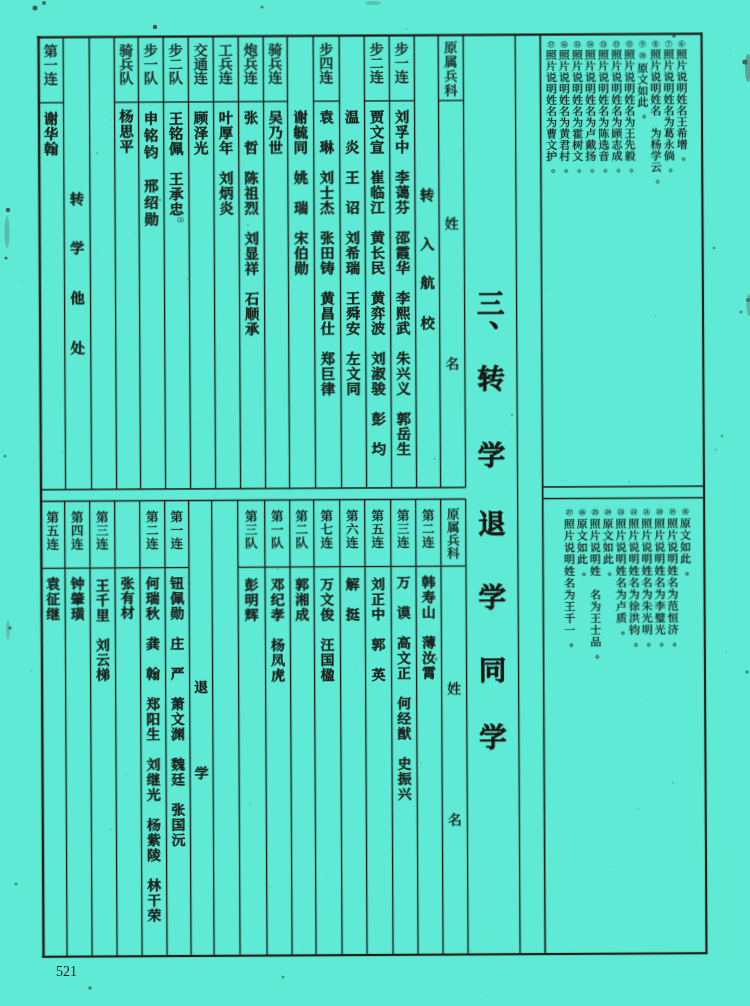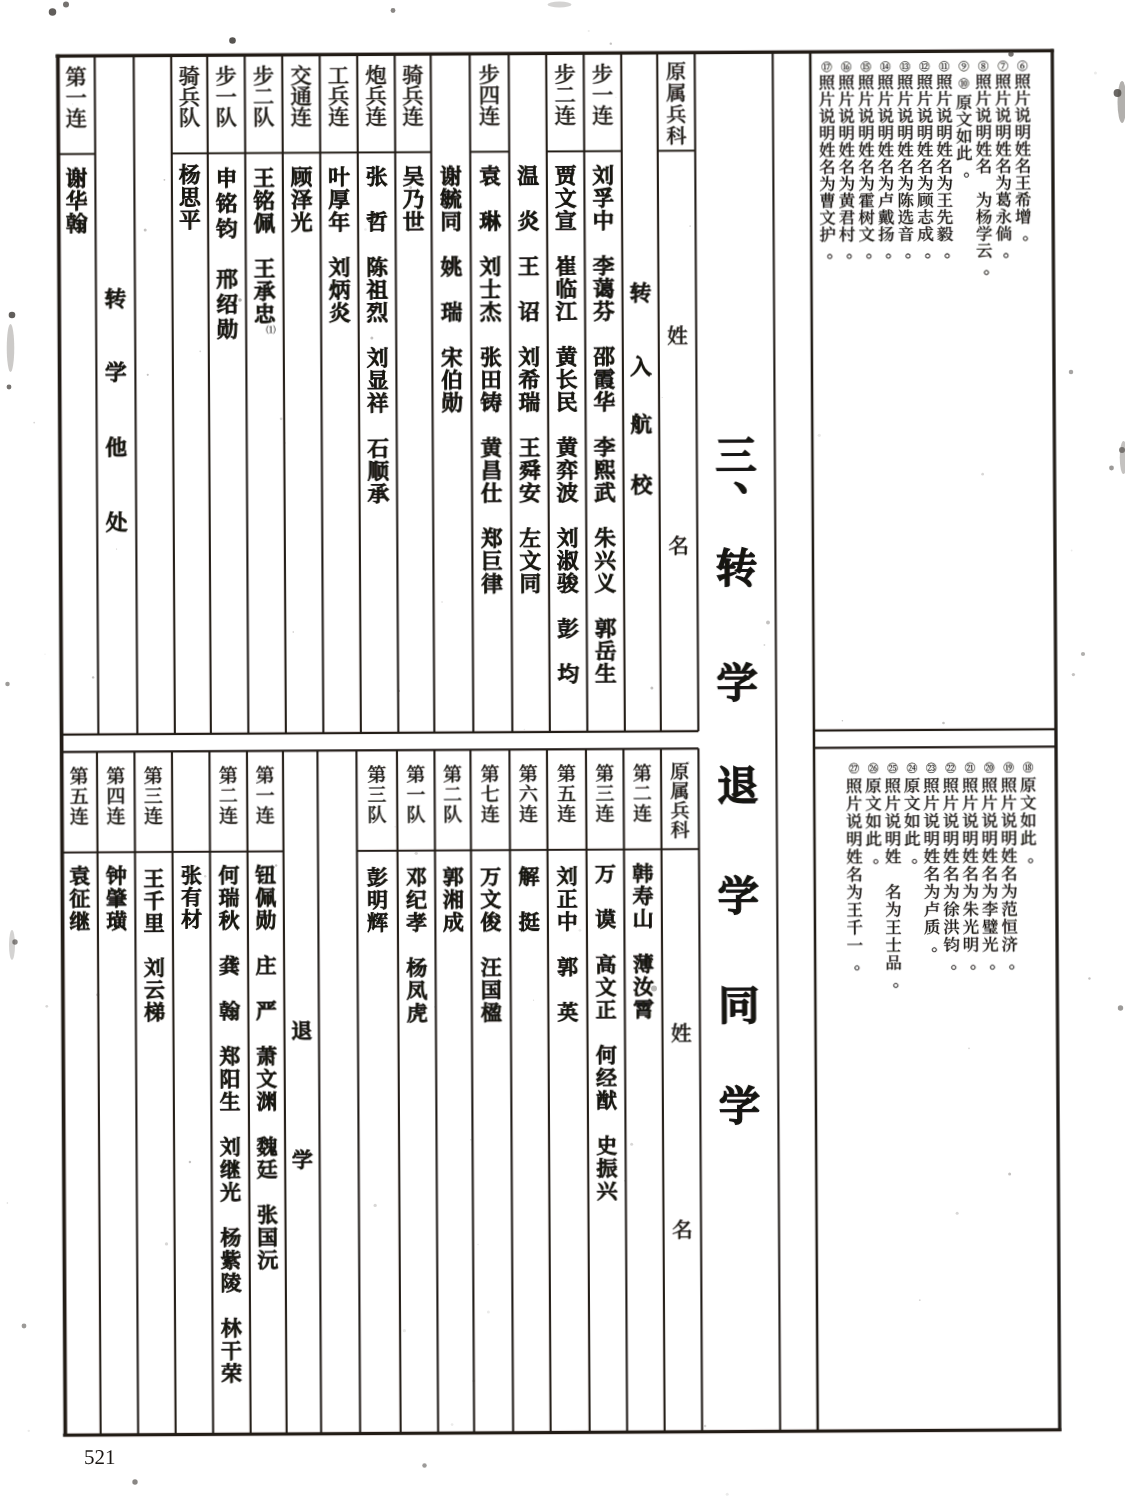--- a/index.html
+++ b/index.html
@@ -1,15 +1,15 @@
 <!DOCTYPE html>
 <html><head><meta charset="utf-8"><title>p521</title>
 <style>
 html,body{margin:0;padding:0;background:#f0eeea;}
-#page{position:relative;width:750px;height:1006px;background:#ffffff;overflow:hidden;}
+#page{position:relative;width:750px;height:1006px;background:#5eead4;overflow:hidden;}
 #page svg{position:absolute;left:0;top:0;}
 </style></head>
 <body>
 
 <div id="page">
 <svg width="750" height="1006" viewBox="0 0 750 1006">
       <defs>
         <path id="g7B2C" d="M135 14V-53H202C199-32 196-20 192-16C190-14 188-14 184-14C179-14 163-16 154-16L154-12C163-11 171-8 174-6C178-3 178 2 178 8C189 8 198 6 204 2C214-5 219-22 222-50C227-51 230-52 232-54L211-71L200-60H135V-90H190V-76H193C200-76 210-81 210-82V-125C214-126 218-128 219-129L198-146L188-135H31L33-128H115V-98H69L46-108C44-97 40-76 37-63C33-62 29-60 27-58L47-44L55-53H102C81-27 48-3 10 12L12 16C54 4 89-14 115-37V20H118C129 20 135 15 135 14ZM175-201 147-211C140-185 130-159 118-142L122-140C133-148 144-160 153-174H168C175-166 181-156 182-146C196-134 213-160 182-174H234C238-174 240-175 240-178C232-186 218-196 218-196L206-181H158C160-186 163-191 166-196C171-196 174-198 175-201ZM78-201 50-211C40-180 24-150 9-132L12-129C27-140 42-155 54-173H66C73-165 78-154 79-144C94-130 111-157 78-173H124C128-173 130-174 131-177C123-184 110-195 110-195L99-180H59C62-186 65-191 68-197C73-196 76-198 78-201ZM55-60C58-69 60-81 62-90H115V-60ZM135-98V-128H190V-98Z"></path>
         <path id="g4E00" d="M209-130 192-107H11L14-99H233C237-99 240-100 241-103C229-114 209-130 209-130Z"></path>
         <path id="g8FDE" d="M22-206 19-204C30-190 42-168 46-152C66-137 81-178 22-206ZM208-187 195-170H137C141-180 144-189 147-196C153-195 156-197 157-200L130-209C127-200 122-185 116-170H77L79-163H113C106-145 98-127 91-114C87-112 82-110 80-109L100-93L109-102H149V-64H74L76-57H149V-10H152C160-10 169-14 169-16V-57H231C234-57 236-58 237-61C228-69 214-81 214-81L202-64H169V-102H218C222-102 224-104 225-106C216-114 202-126 202-126L190-110H169V-136C175-137 177-139 178-143L149-146V-110H110C117-125 126-145 134-163H226C229-163 232-164 232-167C223-176 208-187 208-187ZM41-27C31-19 17-7 8 0L24 21C26 19 26 17 25 15C32 3 45-14 50-23C52-26 55-26 58-23C81 7 106 16 154 16C181 16 206 16 228 16C229 8 234 2 242 0V-4C213-2 189-2 160-2C112-2 84-7 62-30C61-31 60-32 60-32V-112C67-113 70-114 72-116L48-136L37-122H10L12-114H41Z"></path>

